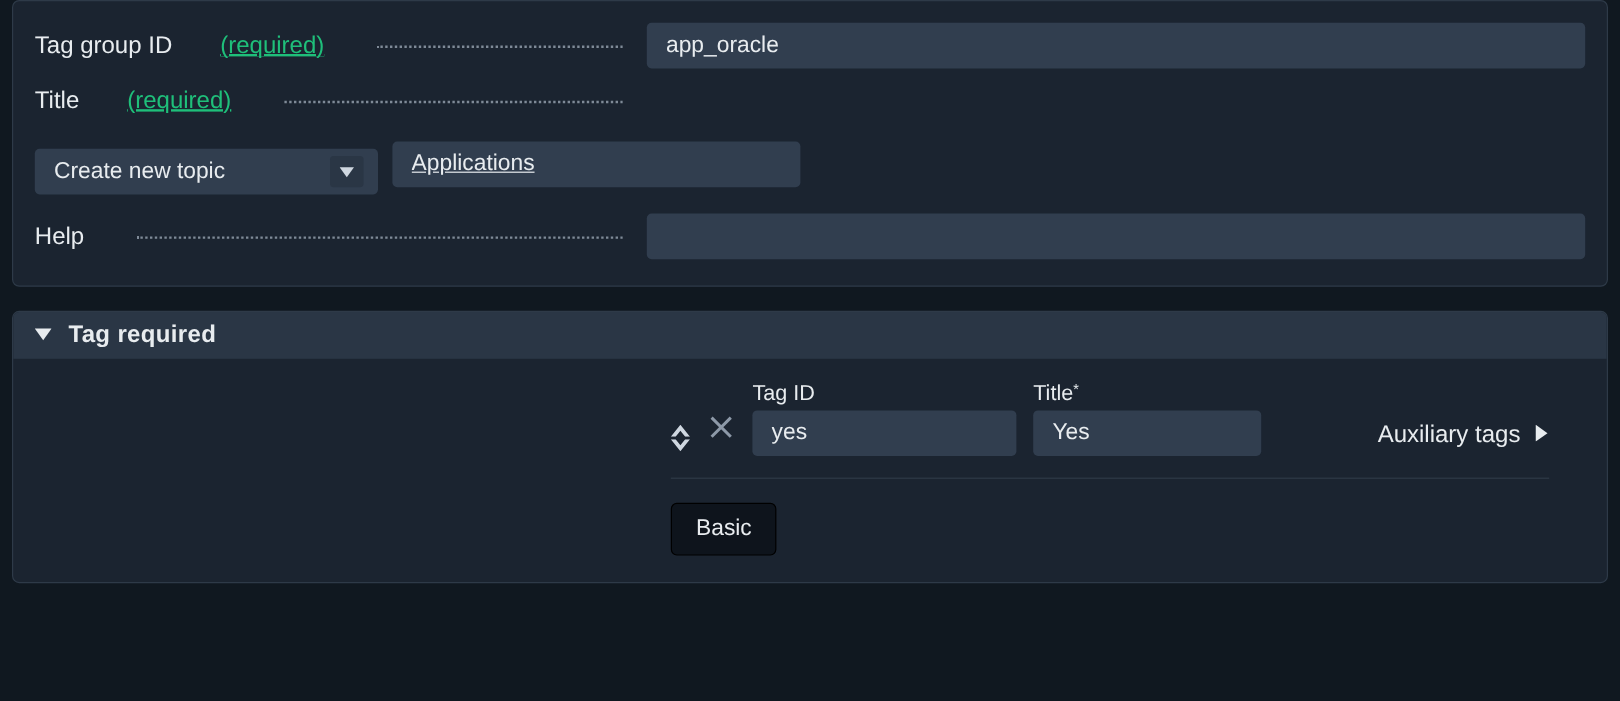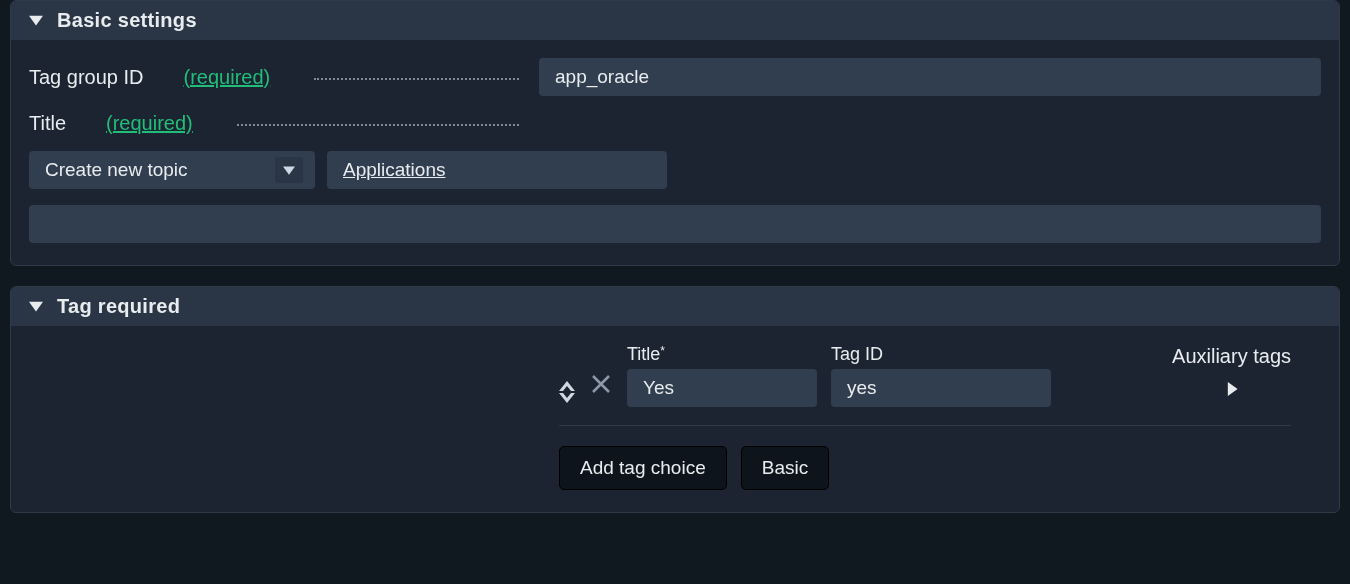--- a/index.html
+++ b/index.html
@@ -88,20 +88,21 @@
     border-radius: 4px;
     display: inline-flex;
     align-items: center;
     justify-content: space-between;
     padding: 6px 12px 6px 16px;
     color: #e8ecef;
     font-size: 19px;
     cursor: pointer;
     gap: 22px;
     width: 286px;
+    margin-top: 12px;
   }
   .select-caret {
     width: 28px; height: 26px;
     background: #2a3645;
     border-radius: 3px;
     display: flex; align-items: center; justify-content: center;
   }
   .select-caret svg { width: 12px; height: 12px; fill: #cfd7e0; }
 
   .topic-input { width: 340px; text-decoration: underline; }
@@ -124,21 +125,21 @@
   .close-col { cursor: pointer; padding-bottom: 6px; }
   .close-col svg { width: 24px; height: 24px; stroke: #8d99a8; stroke-width: 2.5; fill: none; }
 
   .field-block { display: flex; flex-direction: column; gap: 4px; }
   .field-block .mini-label { color: #e8ecef; font-size: 18px; }
   .field-block .mini-label .ast { position: relative; top: -5px; font-size: 12px; }
 
   .aux-tags {
     display: flex; align-items: center; gap: 10px;
     font-size: 20px; font-weight: 500; cursor: pointer;
-    margin-left: auto; padding-bottom: 6px; flex-direction: column;
+    margin-left: auto; padding-bottom: 6px;
   }
   .aux-tags svg { width: 14px; height: 14px; fill: #e8ecef; }
 
   .btn-row {
     margin-left: 530px;
     margin-top: 20px;
     display: flex; gap: 14px;
   }
   .btn {
     background: #0e141c;
@@ -149,28 +150,20 @@
     font-size: 19px;
     cursor: pointer;
   }
 </style>
 </head>
 <body>
 
 <div class="page">
 
   <section class="panel">
-    <div class="panel-header">
-      <span>
-        <svg viewBox="0 0 10 10">
-            <path d="M0 2 L10 2 L5 9 Z"></path>
-          </svg>
-      </span>
-      <span>Basic settings</span>
-    </div>
     <div class="panel-body">
 
       <div class="form-row">
         <div class="label-col">
           <span class="lbl">Tag group ID</span>
           <span class="req">(required)</span>
           <span class="dots"></span>
         </div>
         <div class="field-col">
           <input class="text-input" value="app_oracle" style="">
@@ -193,20 +186,24 @@
               <svg viewBox="0 0 10 10">
                   <path d="M0 2 L10 2 L5 9 Z"></path>
                 </svg>
             </span>
           </div>
           <input class="text-input topic-input" value="Applications" style="">
         </div>
       </div>
 
       <div class="form-row">
+        <div class="label-col">
+          <span class="lbl">Help</span>
+          <span class="dots"></span>
+        </div>
         <div class="field-col">
           <input class="text-input" value="" style="">
         </div>
       </div>
 
     </div>
   </section>
 
   <section class="panel">
     <div class="panel-header">
@@ -227,40 +224,39 @@
           <svg viewBox="0 0 16 10">
               <path d="M0 0 L4 0 L8 5 L12 0 L16 0 L8 10 Z"></path>
             </svg>
         </div>
         <div class="close-col">
           <svg viewBox="0 0 24 24">
               <path d="M4 4 L20 20 M20 4 L4 20"></path>
             </svg>
         </div>
         <div class="field-block">
+          <span class="mini-label">Tag ID</span>
+          <input class="text-input small" value="yes" style="">
+        </div>
+        <div class="field-block">
           <span class="mini-label">
             <span>Title</span><span class="ast">*</span>
           </span>
           <input class="text-input small" style="width: 190px;" value="Yes">
-        </div>
-        <div class="field-block">
-          <span class="mini-label">Tag ID</span>
-          <input class="text-input small" value="yes" style="">
         </div>
         <div class="aux-tags">
           <span>Auxiliary tags</span>
           <span>
             <svg viewBox="0 0 10 10">
                 <path d="M2 0 L9 5 L2 10 Z"></path>
               </svg>
           </span>
         </div>
       </div>
 
       <div class="btn-row">
-        <button class="btn">Add tag choice</button>
         <button class="btn">Basic</button>
       </div>
 
     </div>
   </section>
 
 </div>
 
 </body></html>

